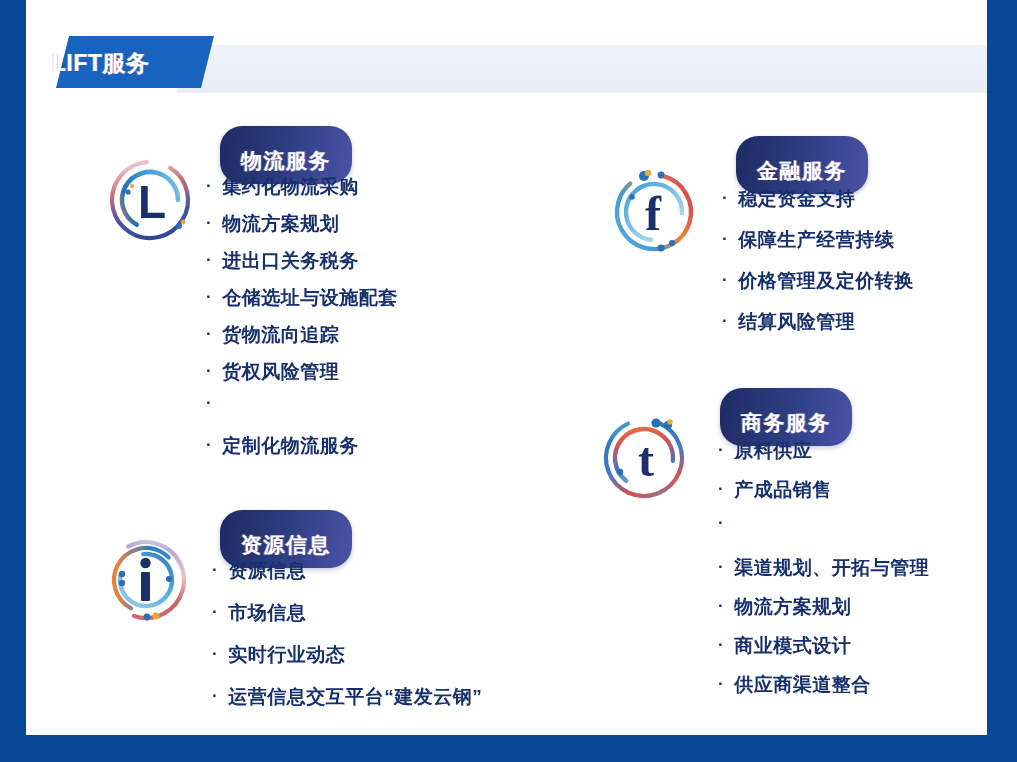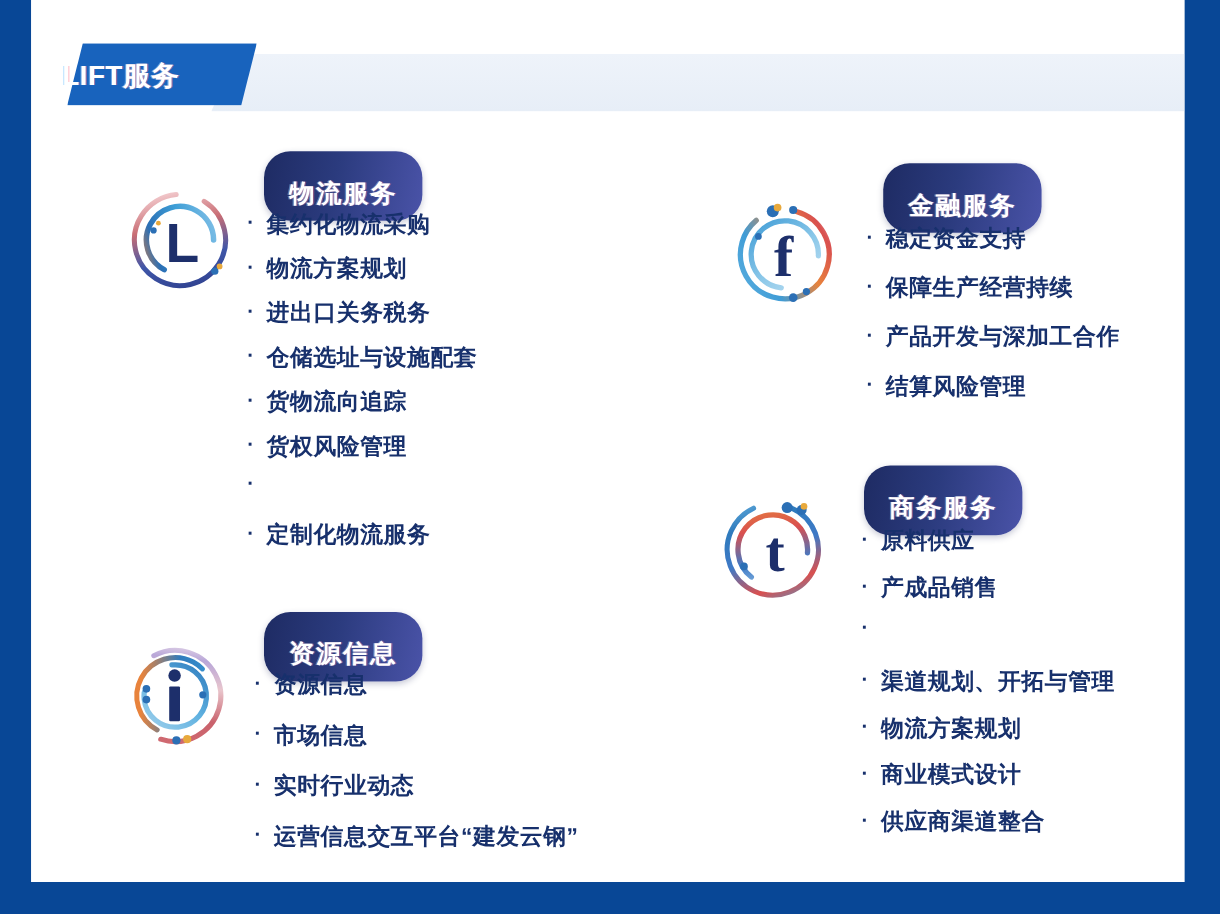--- a/index.html
+++ b/index.html
@@ -345,21 +345,21 @@
           <li>
               <span class="dot">·</span>
               <span>稳定资金支持</span>
             </li>
           <li>
               <span class="dot">·</span>
               <span>保障生产经营持续</span>
             </li>
           <li>
               <span class="dot">·</span>
-              <span>产品开发与深加工合作</span>
+              <span>价格管理及定价转换</span>
             </li>
           <li>
               <span class="dot">·</span>
               <span>结算风险管理</span>
             </li>
         </ul>
       </div>
 
       <div class="group g-business">
         <div class="icon-wrap">

